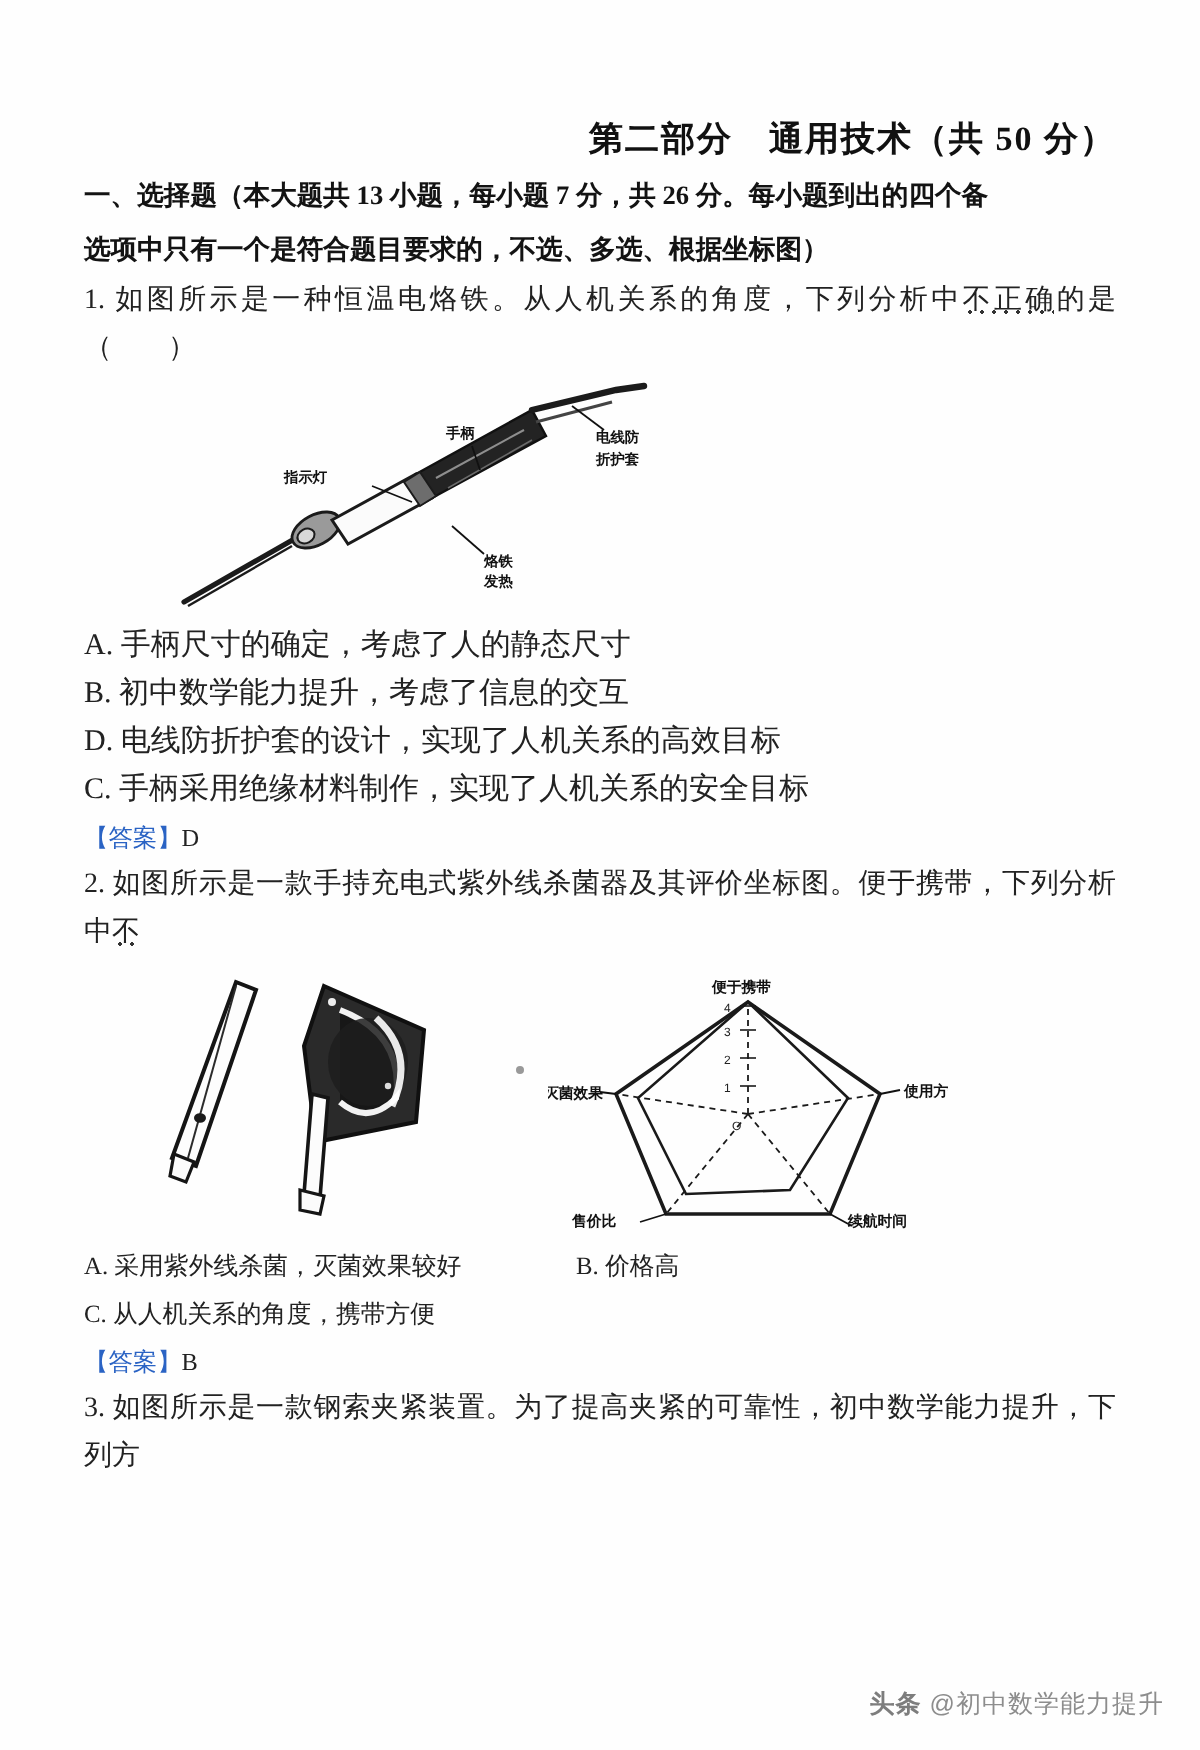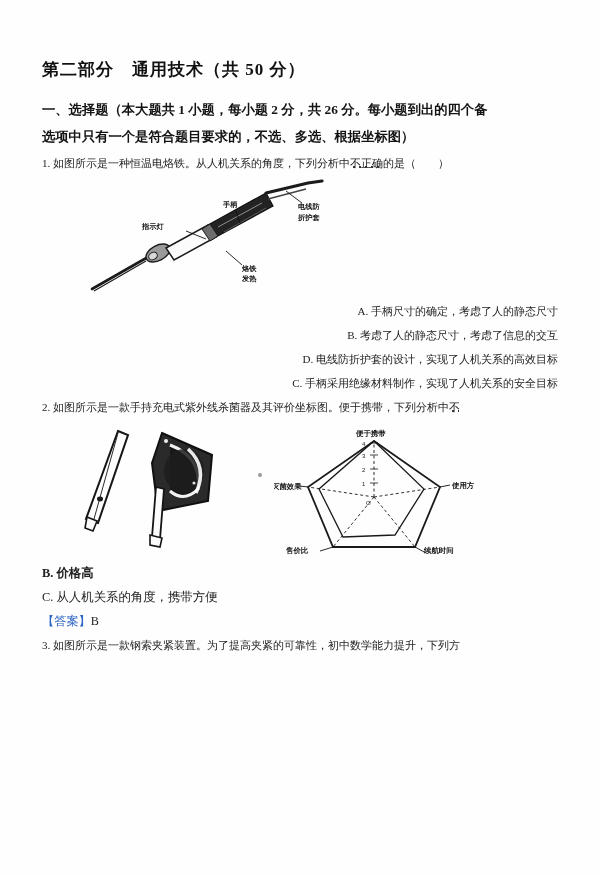--- a/index.html
+++ b/index.html
@@ -22,57 +22,56 @@
     height: 875px;
     background: #fefefe;
   }
   .content {
     position: absolute;
     left: 42px;
     top: 58px;
     width: 516px;
   }
   .section-title {
-    text-align: left;
+    text-align: right;
     font-size: 17px;
     font-weight: bold;
     letter-spacing: 1px;
-    margin: 0 0 16px 0;
+    margin: 0 0 4px 0;
     color: #111;
   }
   .para {
     font-size: 13.3px;
     line-height: 25px;
     text-align: justify;
     margin: 0 0 2px 0;
     font-weight: bold;
     color: #131313;
   }
   .q-text {
-    font-size: 11px;
+    font-size: 14px;
     line-height: 24px;
     text-align: justify;
     margin: 0;
     color: #222;
   }
   .opt {
-    font-size: 11px;
-    line-height: 24px;
-    margin: 0;
-    color: #222;
-    text-align: right;
+    font-size: 15px;
+    line-height: 24px;
+    margin: 0;
+    color: #222;
   }
   .opt-row {
     display: flex;
     font-size: 12.4px;
     line-height: 24px;
     color: #222;
   }
   .opt-row .c1 { width: 246px; }
-  .opt-row .c2 { width: 200px; font-weight: bold; }
+  .opt-row .c2 { width: 200px; }
   .answer {
     font-size: 12.2px;
     line-height: 24px;
     margin: 0;
     color: #222;
   }
   .answer .tag { color: #2a63c4; }
   .underdot {
     border-bottom: none;
     position: relative;
@@ -134,21 +133,21 @@
   .watermark .wm-logo { font-weight: bold; color: #7d7d7d; }
 </style>
 </head>
 <body>
 
 <div class="page">
   <div class="content">
 
     <div class="section-title">第二部分　通用技术（共 50 分）</div>
 
-    <div class="para">一、选择题（本大题共 1 小题，每小题 2 分，共 26 分。每小题到出的四个备</div>
+    <div class="para">一、选择题（本大题共 13 小题，每小题 7 分，共 26 分。每小题到出的四个备</div>
     <div class="para">选项中只有一个是符合题目要求的，不选、多选、根据坐标图）</div>
 
     <p class="q-text">
       <span>1.</span>
       <span>如图所示是一种恒温电烙铁。从人机关系的角度，下列分析中</span><span class="underdot">不正确</span><span>的是（　　）</span>
     </p>
 
     <div class="fig1">
       <svg width="260" height="118" viewBox="0 0 260 118">
 
@@ -177,24 +176,27 @@
         <text class="fig-label" x="52" y="50">指示灯</text>
         <text class="fig-label" x="133" y="28">手柄</text>
         <text class="fig-label" x="208" y="30">电线防</text>
         <text class="fig-label" x="208" y="41">折护套</text>
         <text class="fig-label" x="152" y="92">烙铁</text>
         <text class="fig-label" x="152" y="102">发热</text>
       </svg>
     </div>
 
     <p class="opt">A. 手柄尺寸的确定，考虑了人的静态尺寸</p>
-    <p class="opt">B. 考虑了人的静态尺寸，考虑了信息的交互</p>
+    <p class="opt">B. 初中数学能力提升，考虑了信息的交互</p>
     <p class="opt">D. 电线防折护套的设计，实现了人机关系的高效目标</p>
     <p class="opt">C. 手柄采用绝缘材料制作，实现了人机关系的安全目标</p>
 
+    <p class="answer">
+      <span class="tag">【答案】</span><span>D</span>
+    </p>
 
     <p class="q-text">
       <span>2.</span>
       <span>如图所示是一款手持充电式紫外线杀菌器及其评价坐标图。便于携带，下列分析中</span><span class="underdot">不</span>
     </p>
 
     <div class="fig2">
 
       <svg class="photos" width="190" height="128" viewBox="0 0 190 128">
 
@@ -245,30 +247,35 @@
 
         <text class="radar-label" x="82" y="11">便于携带</text>
         <text class="radar-label" x="178" y="63">使用方便</text>
         <text class="radar-label" x="150" y="128">续航时间</text>
         <text class="radar-label" x="12" y="128">售价比</text>
         <text class="radar-label" x="-2" y="64">灭菌效果</text>
       </svg>
     </div>
 
     <div class="opt-row">
+      <span class="c1">A. 采用紫外线杀菌，灭菌效果较好</span>
       <span class="c2">B. 价格高</span>
     </div>
     <div class="opt-row">
       <span class="c1">C. 从人机关系的角度，携带方便</span>
     </div>
 
     <p class="answer">
       <span class="tag">【答案】</span><span>B</span>
     </p>
 
     <p class="q-text">
       <span>3.</span>
       <span>如图所示是一款钢索夹紧装置。为了提高夹紧的可靠性，初中数学能力提升，下列方</span>
     </p>
 
   </div>
 
+  <div class="watermark">
+    <span class="wm-logo">头条</span>
+    <span>@初中数学能力提升</span>
+  </div>
 </div>
 
 </body></html>

